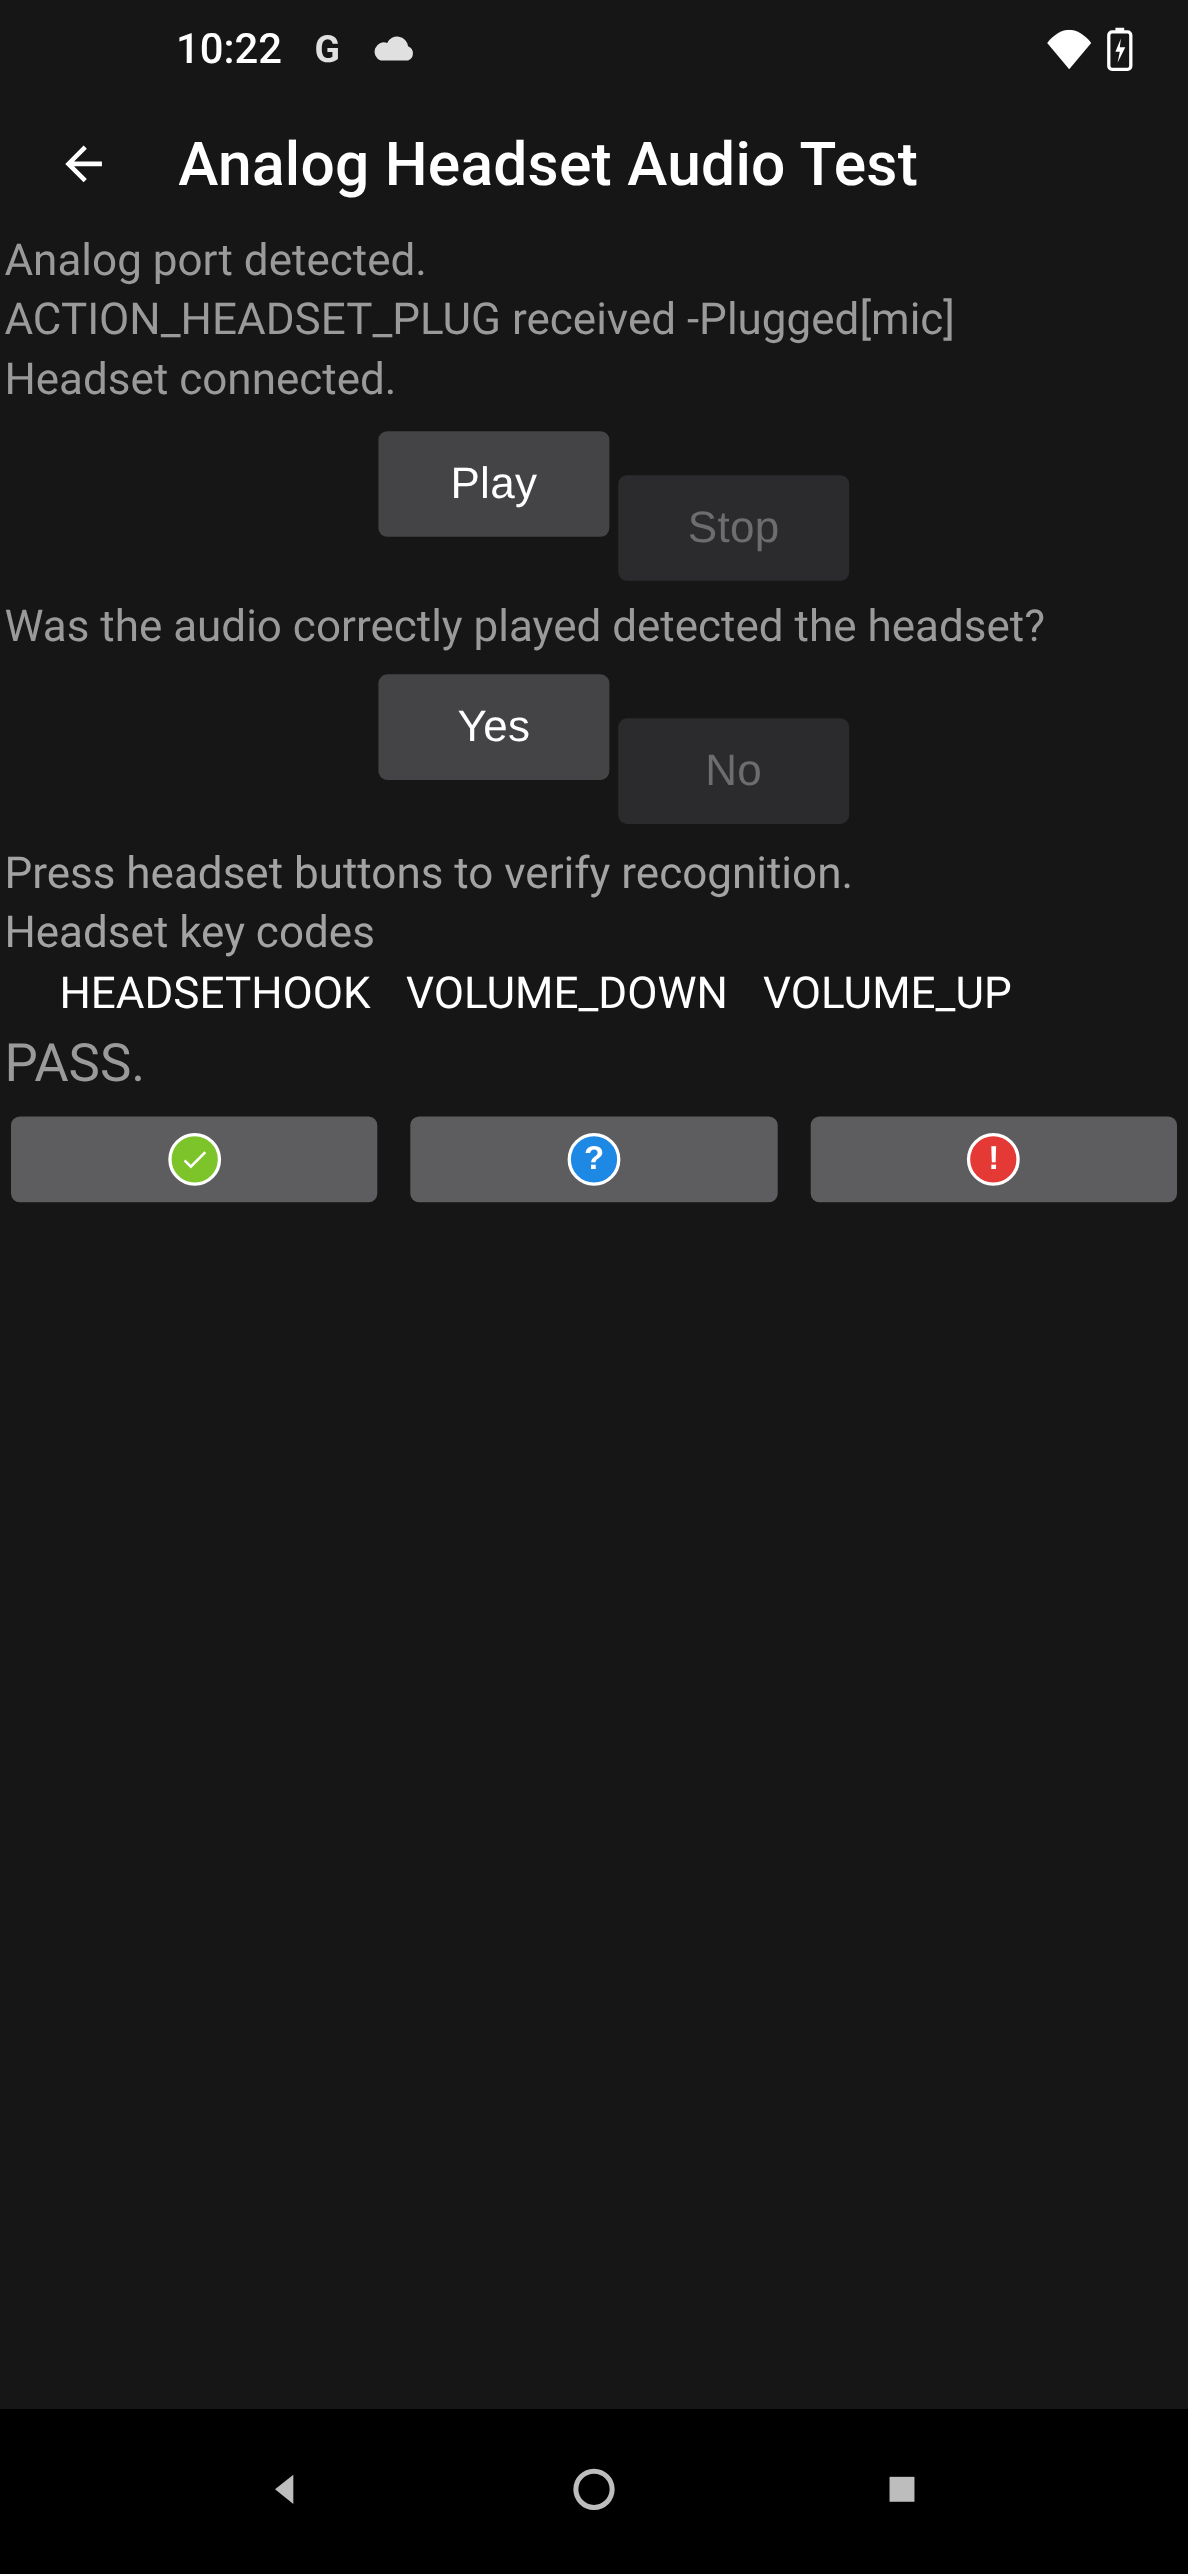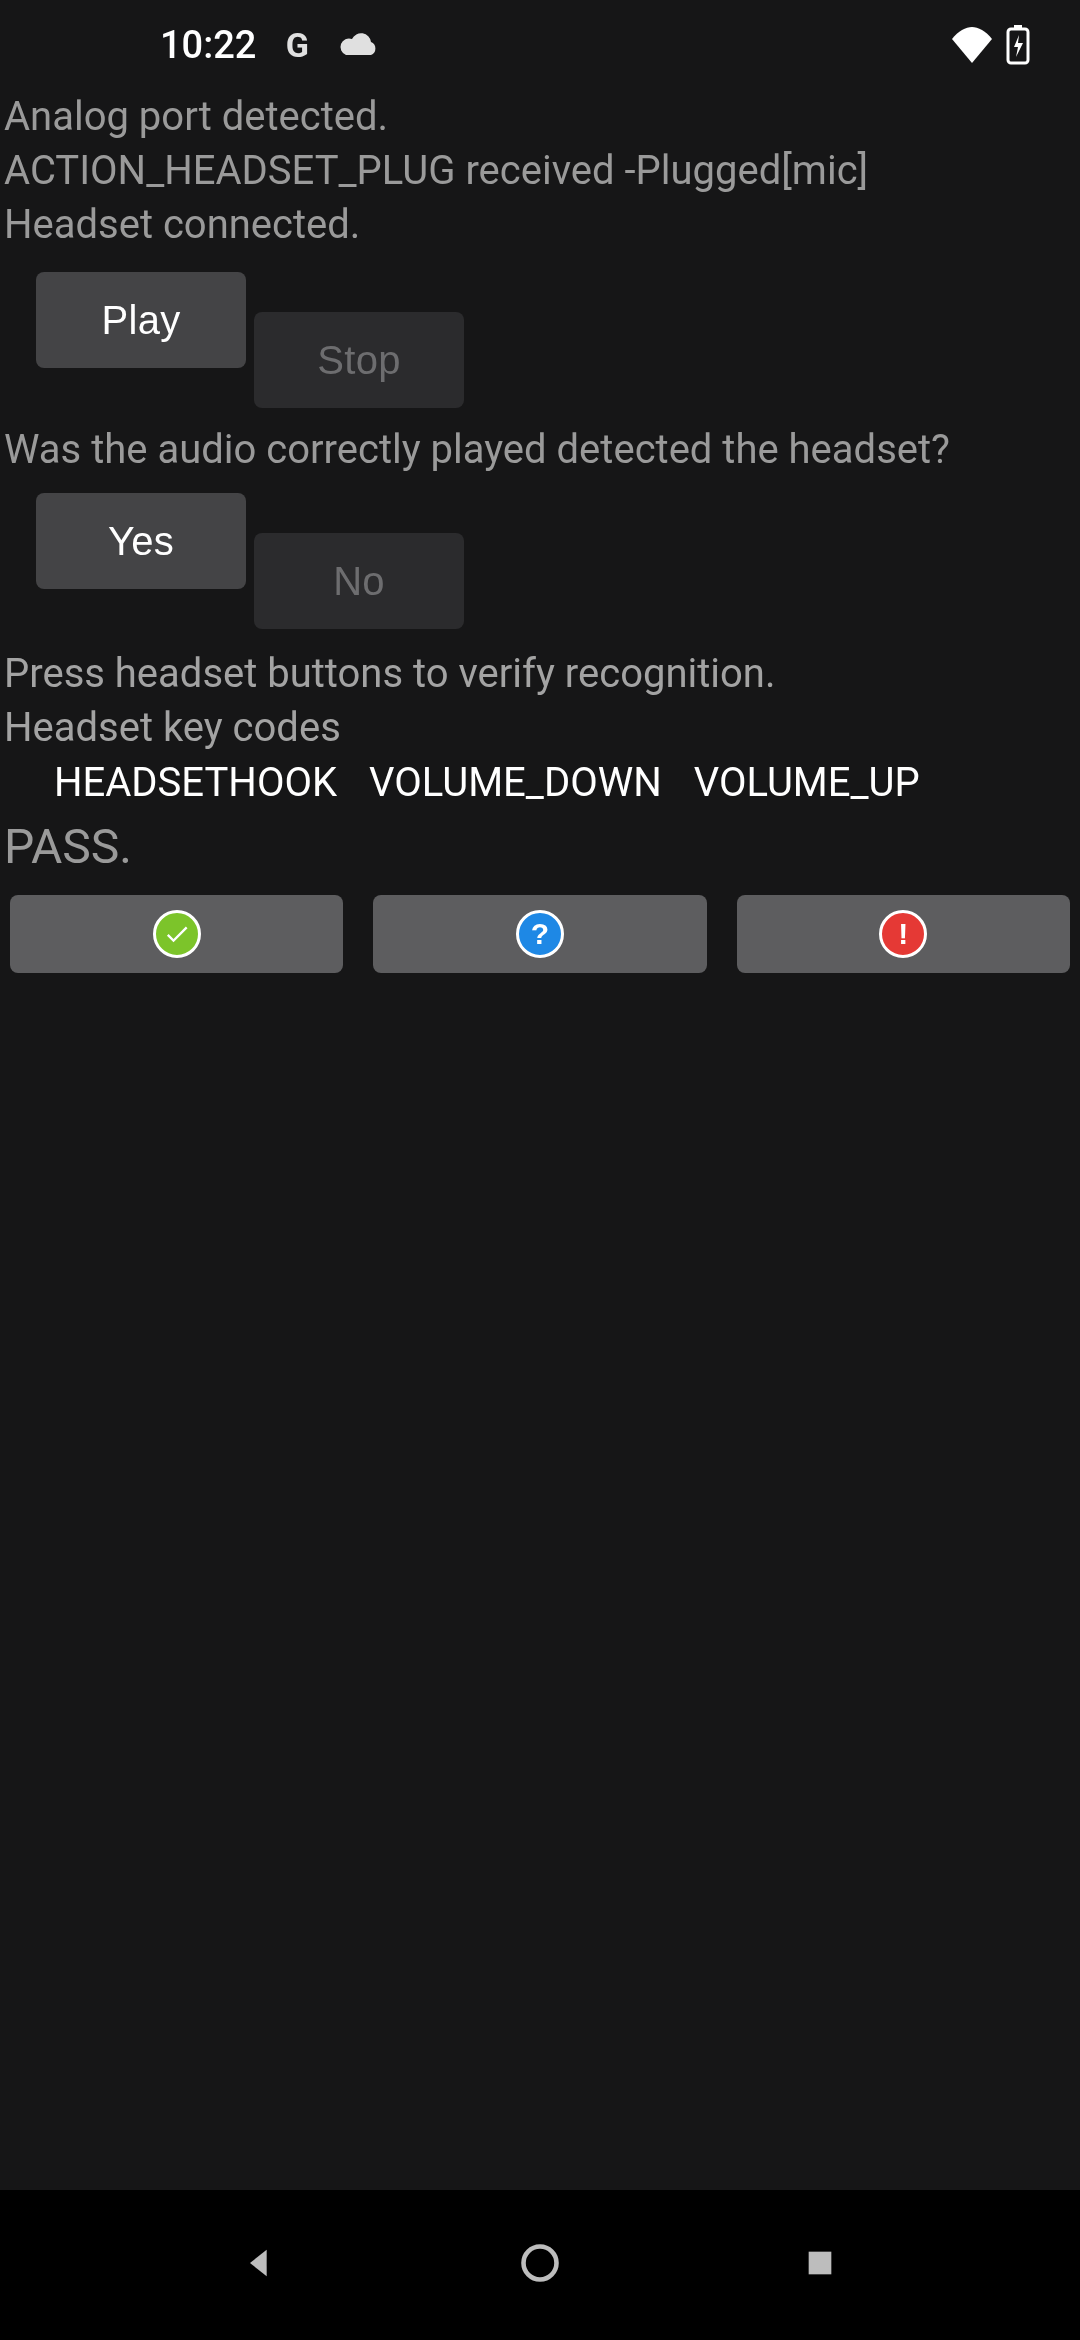--- a/index.html
+++ b/index.html
@@ -84,20 +84,21 @@
     padding: 0 4px;
   }
   .status-line { display:block; }
 
   .btn-row {
     display: flex;
     gap: 8px;
     padding: 12px 0 12px 36px;
     margin-top: 8px;
     margin-bottom: 6px;
+    justify-content: center;
   }
   .mat-btn {
     min-width: 210px;
     height: 96px;
     border: none;
     border-radius: 8px;
     font-size: 40px;
     font-weight: 500;
     letter-spacing: 0.3px;
     cursor: pointer;
@@ -208,20 +209,30 @@
       <span class="batt-icon">
         <svg width="24" height="40" viewBox="0 0 24 40">
           <rect x="2" y="4" width="20" height="34" rx="3" fill="none" stroke="#fff" stroke-width="3"></rect>
           <rect x="8" y="0" width="8" height="5" fill="#fff"></rect>
           <path d="M13 10 L8 22 h4 l-2 10 7-14 h-5 z" fill="#fff"></path>
         </svg>
       </span>
     </div>
   </div>
 
+  <div class="app-bar">
+    <button class="back-btn">
+      <span>
+        <svg width="50" height="50" viewBox="0 0 24 24">
+            <path fill="#fff" d="M20 11H7.83l5.59-5.59L12 4l-8 8 8 8 1.41-1.41L7.83 13H20z"></path>
+          </svg>
+      </span>
+    </button>
+    <div class="app-title">Analog Headset Audio Test</div>
+  </div>
 
   <div class="content">
     <div class="status-text">
       <span class="status-line">Analog port detected.</span>
       <span class="status-line">ACTION_HEADSET_PLUG received -Plugged[mic]</span>
       <span class="status-line">Headset connected.</span>
     </div>
 
     <div class="btn-row">
       <button class="mat-btn enabled">Play</button>

